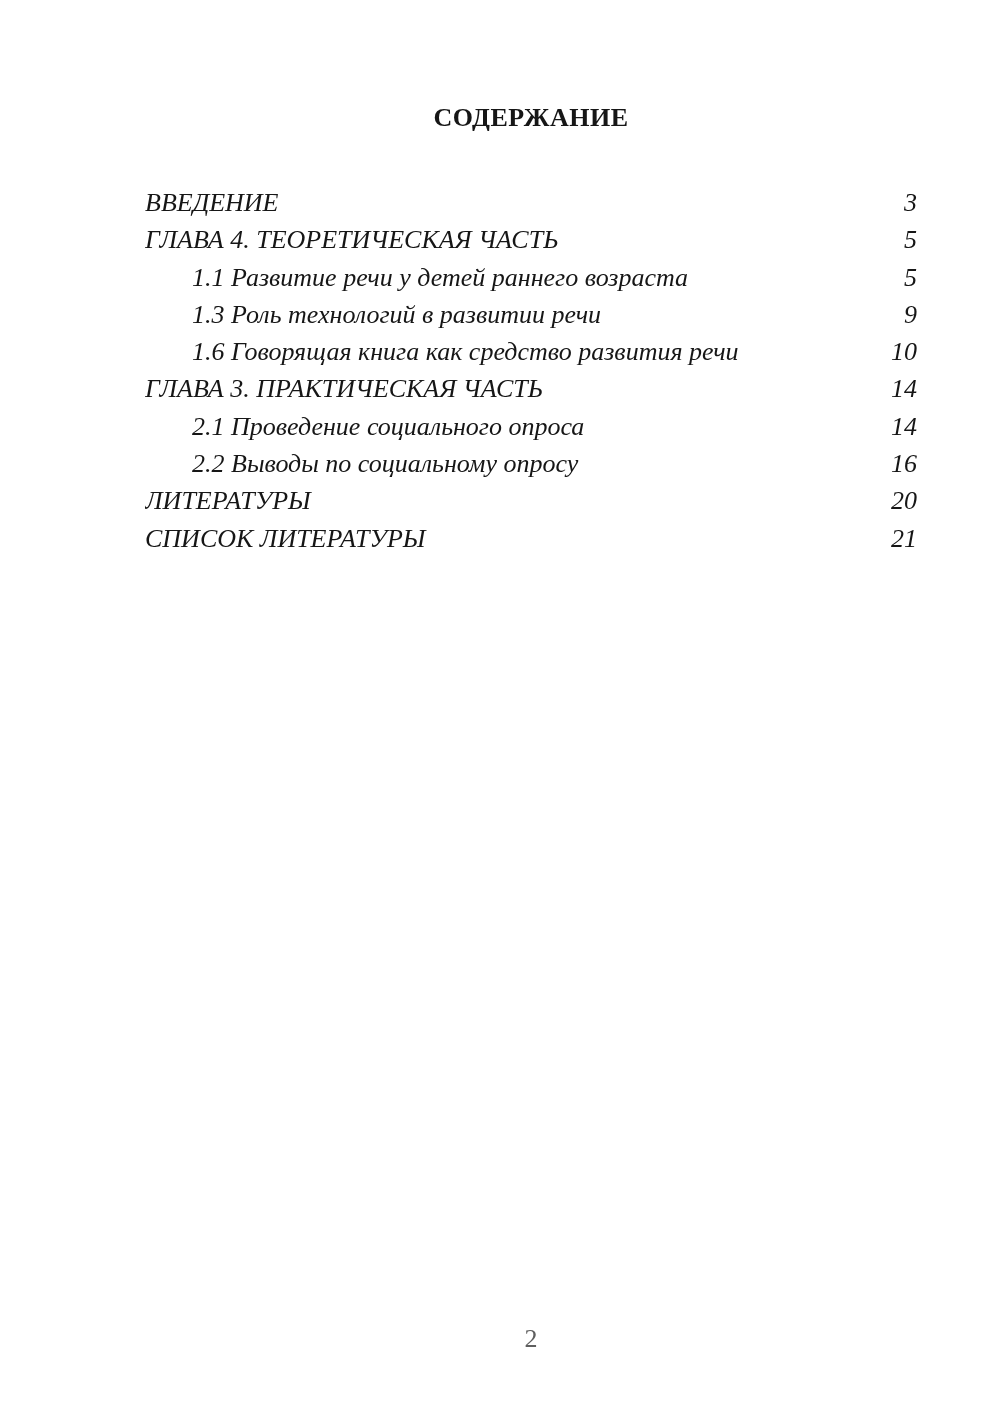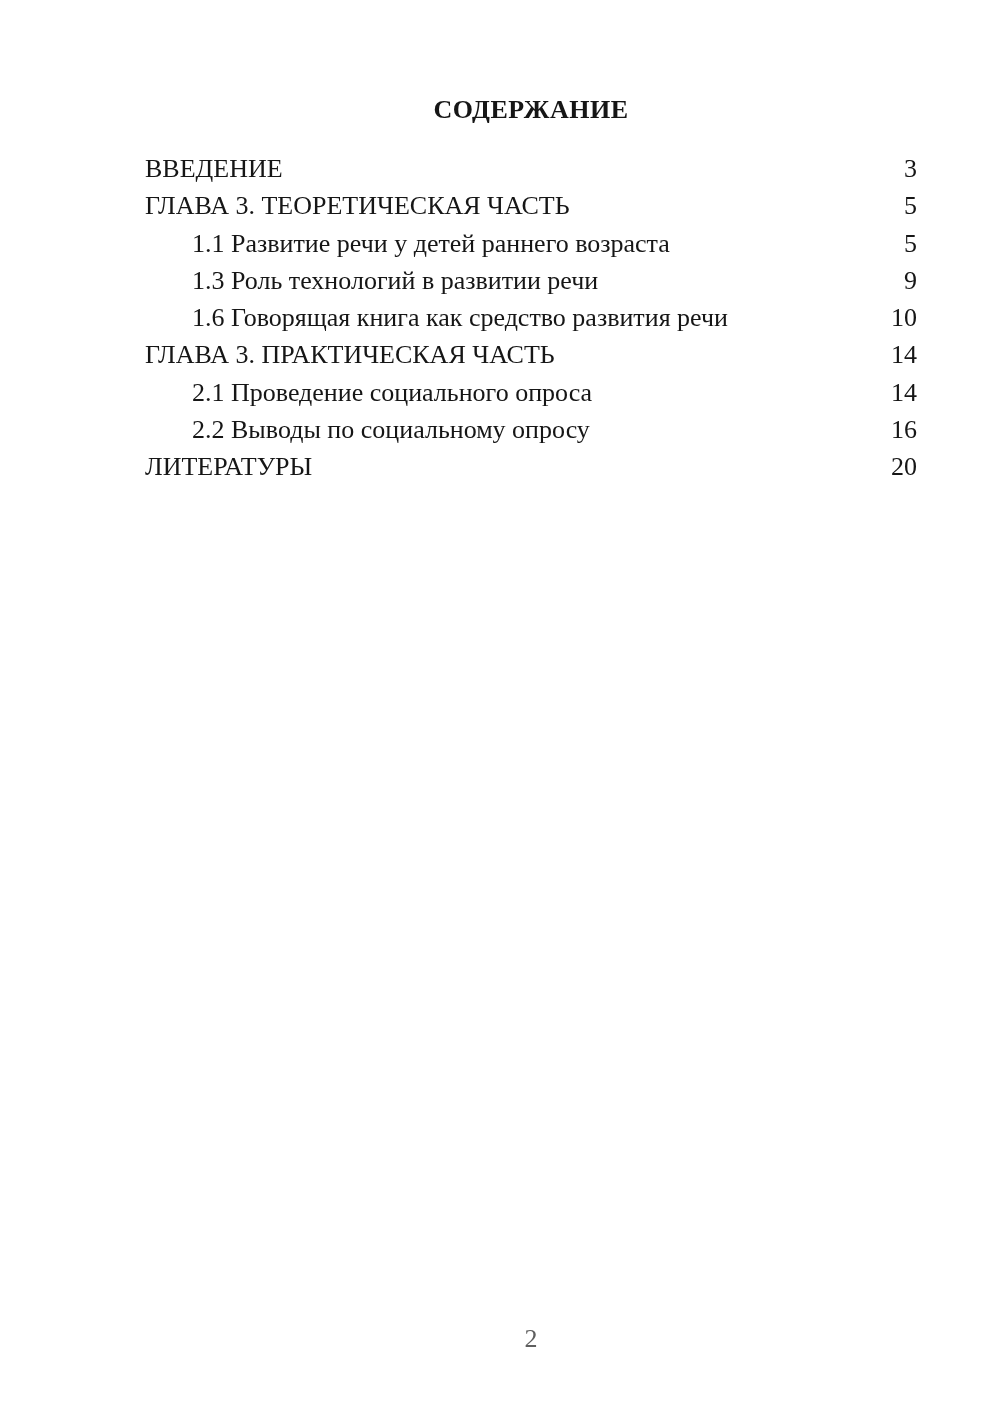--- a/index.html
+++ b/index.html
@@ -13,31 +13,32 @@
     height: 1414px;
     background: #ffffff;
     font-family: "Liberation Serif", "DejaVu Serif", serif;
     color: #161616;
     overflow: hidden;
   }
   .content {
     position: absolute;
     left: 145px;
     right: 83px;
-    top: 92px;
+    top: 100px;
   }
   .doc-title {
     font-size: 26px;
     font-weight: bold;
     line-height: 36px;
     text-align: center;
     letter-spacing: 0.5px;
   }
   .toc {
-    margin-top: 22px;
+    margin-top: 48px;
+    font-style: italic;
   }
   .toc-row {
     display: flex;
     justify-content: space-between;
     align-items: baseline;
     font-size: 26px;
     line-height: 37.3px;
     white-space: nowrap;
   }
   .toc-row .toc-label {
@@ -72,21 +73,21 @@
     <div class="doc-title">СОДЕРЖАНИЕ</div>
 
     <div class="toc">
 
       <div class="toc-row">
         <span class="toc-label">ВВЕДЕНИЕ</span>
         <span class="toc-page">3</span>
       </div>
 
       <div class="toc-row">
-        <span class="toc-label">ГЛАВА 3. ТЕОРЕТИЧЕСКАЯ ЧАСТЬ</span>
+        <span class="toc-label">ГЛАВА 4. ТЕОРЕТИЧЕСКАЯ ЧАСТЬ</span>
         <span class="toc-page">5</span>
       </div>
 
       <div class="toc-row sub">
         <span class="toc-label">1.1 Развитие речи у детей раннего возраста</span>
         <span class="toc-page">5</span>
       </div>
 
 
       <div class="toc-row sub">
@@ -112,18 +113,22 @@
       <div class="toc-row sub">
         <span class="toc-label">2.2 Выводы по социальному опросу</span>
         <span class="toc-page">16</span>
       </div>
 
       <div class="toc-row">
         <span class="toc-label">ЛИТЕРАТУРЫ</span>
         <span class="toc-page">20</span>
       </div>
 
+      <div class="toc-row">
+        <span class="toc-label">СПИСОК ЛИТЕРАТУРЫ</span>
+        <span class="toc-page">21</span>
+      </div>
 
     </div>
   </div>
 
   <div class="footer">2</div>
 </div>
 
 </body></html>

